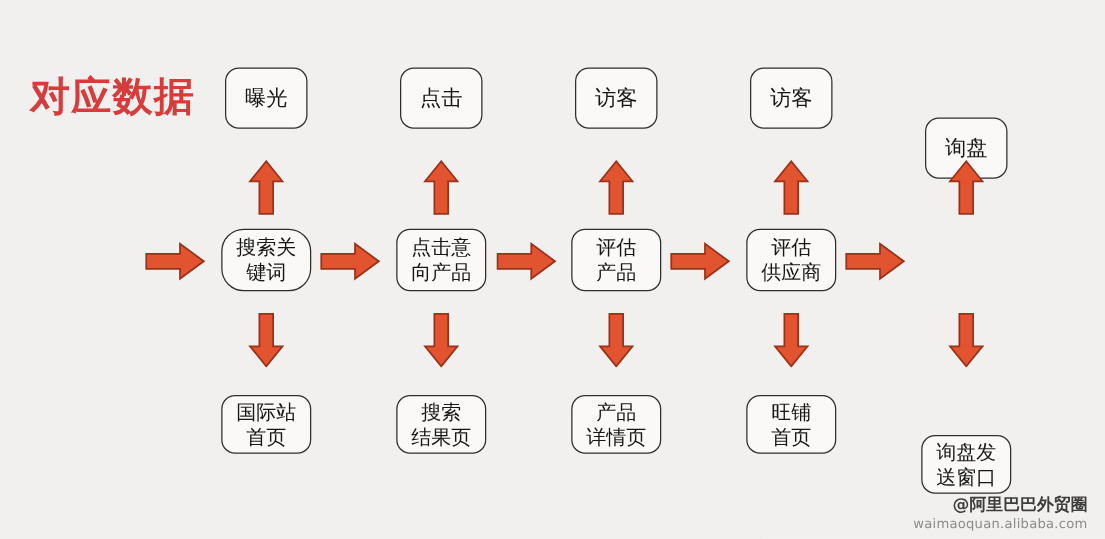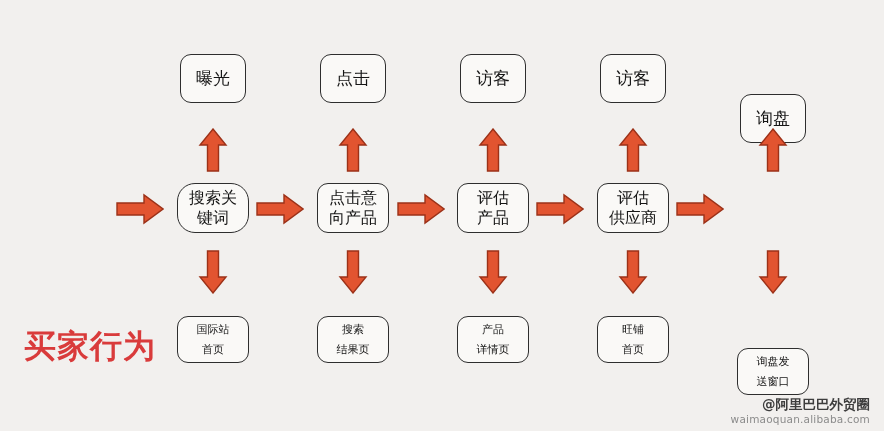--- a/index.html
+++ b/index.html
@@ -19,21 +19,21 @@
   .box{
     position:absolute;box-sizing:border-box;
     background:var(--box_fill,#faf9f7);
     border:1.6px solid var(--box_border,#2e2e2e);
     border-radius:11px;
     display:flex;align-items:center;justify-content:center;
     text-align:center;color:#161616;white-space:pre-line;
   }
   .row-top{top:54px;height:49px;width:66px;font-size:17px;}
   .row-mid{top:183px;height:50px;width:72px;font-size:16px;line-height:20px;}
-  .row-bottom{top:316px;height:47px;width:72px;font-size:11px;line-height:20px;}
+  .row-bottom{top:316px;height:47px;width:72px;font-size:16px;line-height:20px;}
   .start-box{left:39px;top:184px;width:73px;height:48px;font-size:17px;}
   
   .c1.row-top{left:180px;} .c2.row-top{left:320px;} .c3.row-top{left:460px;} .c4.row-top{left:600px;} .c5.row-top{left:740px;margin-top:40px;}
   .c1.row-mid{left:177px;border-radius:18px;} .c2.row-mid{left:317px;} .c3.row-mid{left:457px;} .c4.row-mid{left:597px;} .c5.row-mid{left:737px;}
   .c1.row-bottom{left:177px;} .c2.row-bottom{left:317px;} .c3.row-bottom{left:457px;} .c4.row-bottom{left:597px;} .c5.row-bottom{left:737px;margin-top:32px;}
   .arrow{position:absolute;}
   .arrow polygon{
     fill:var(--arrow,#e25430);
     stroke:var(--arrow_outline,#9c3118);
     stroke-width:1.4;stroke-linejoin:miter;
@@ -51,21 +51,21 @@
     position:absolute;right:14px;bottom:5px;text-align:right;line-height:1.25;
   }
   .watermark .wm1{font-size:13.5px;font-weight:700;color:#3d3d3d;}
   .watermark .wm2{font-size:10.5px;color:#8b8b8b;letter-spacing:.2px;}
 </style>
 </head>
 <body>
 
 <div class="canvas">
 
-  <div id="label-bottom" class="red-label">买家行为</div>
+  <div id="label-top" class="red-label">对应数据</div>
 
 
   <div class="box row-top c2">点击</div>
   <div class="box row-top c1">曝光</div>
   <div class="box row-top c3">访客</div>
   <div class="box row-top c4">访客</div>
   <div class="box row-top c5">询盘</div>
 
   <div class="box row-mid c1">搜索关
 键词</div>

